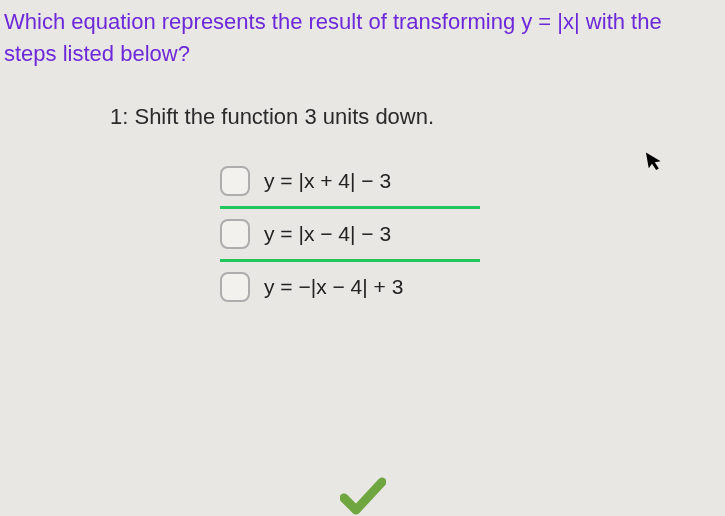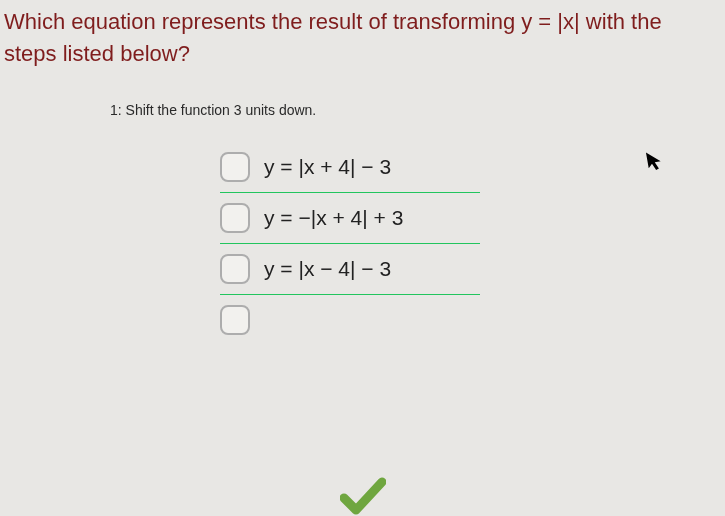--- a/index.html
+++ b/index.html
@@ -9,38 +9,38 @@
     background: #e8e7e4;
     font-family: Arial, Helvetica, sans-serif;
     color: #2a2a2a;
     position: relative;
     overflow: hidden;
   }
   .question-stem {
     padding: 6px 12px 0 4px;
     font-size: 22px;
     line-height: 1.45;
-    color: #7f1d1d;
+    color: #6d28d9;
   }
   .steps {
     margin: 28px 0 0 110px;
-    font-size: 14px;
+    font-size: 22px;
     line-height: 1.75;
     color: #2a2a2a;
     font-weight: 500;
   }
   .options {
     margin: 20px 0 0 220px;
     width: 260px;
   }
   .option {
     display: flex;
     align-items: center;
     padding: 10px 0;
-    border-bottom: 1px solid #22c55e;
+    border-bottom: 3px solid #22c55e;
   }
   .option:last-child { border-bottom: none; }
   .checkbox {
     width: 30px;
     height: 30px;
     border: 2px solid #adadad;
     border-radius: 8px;
     background: #f2f1ee;
     margin-right: 14px;
     flex-shrink: 0;
@@ -72,28 +72,25 @@
   <div>1:  Shift the function 3 units down.</div>
 </div>
 
 <div class="options">
   <div class="option">
     <div class="checkbox"></div>
     <div class="option-text">y = |x + 4| − 3</div>
   </div>
   <div class="option">
     <div class="checkbox"></div>
-    <div class="option-text">y = −|x + 4| + 3</div>
-  </div>
-  <div class="option">
-    <div class="checkbox"></div>
     <div class="option-text">y = |x − 4| − 3</div>
   </div>
   <div class="option">
     <div class="checkbox"></div>
+    <div class="option-text">y = −|x − 4| + 3</div>
   </div>
 </div>
 
 <div class="cursor">
   <svg width="18" height="22" viewBox="0 0 18 22">
     <path d="M1 1 L1 17 L5 13 L8 20 L11 19 L8 12 L14 12 Z" fill="#000"></path>
   </svg>
 </div>
 
 <div class="check">

